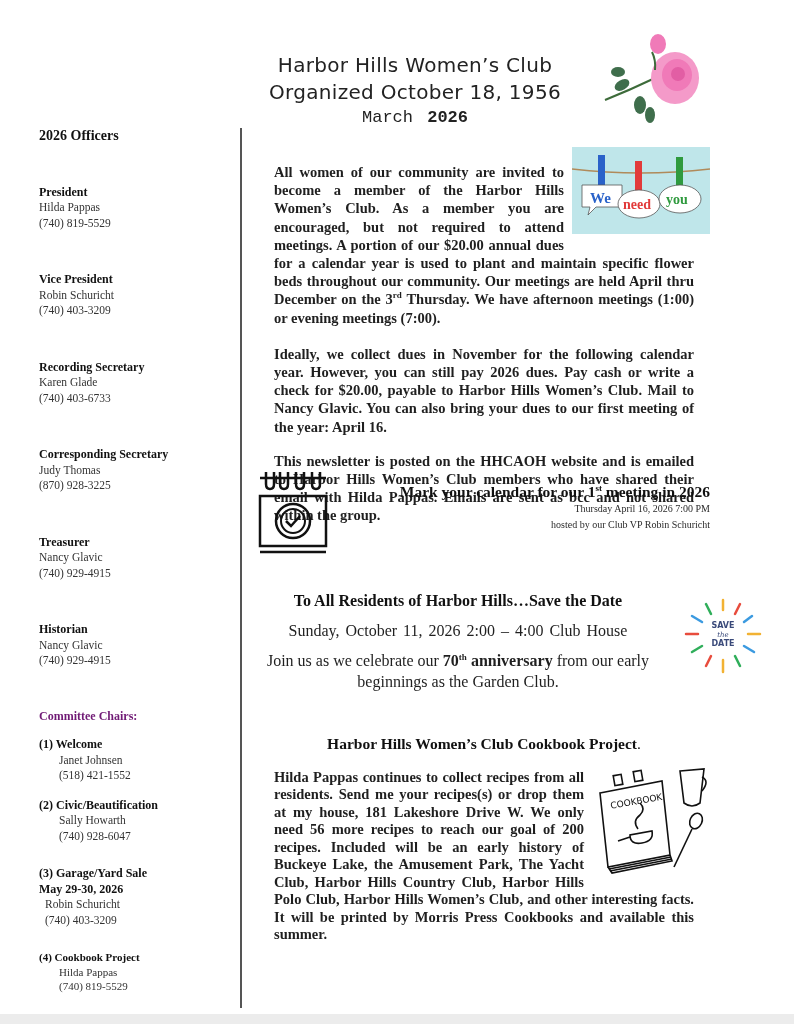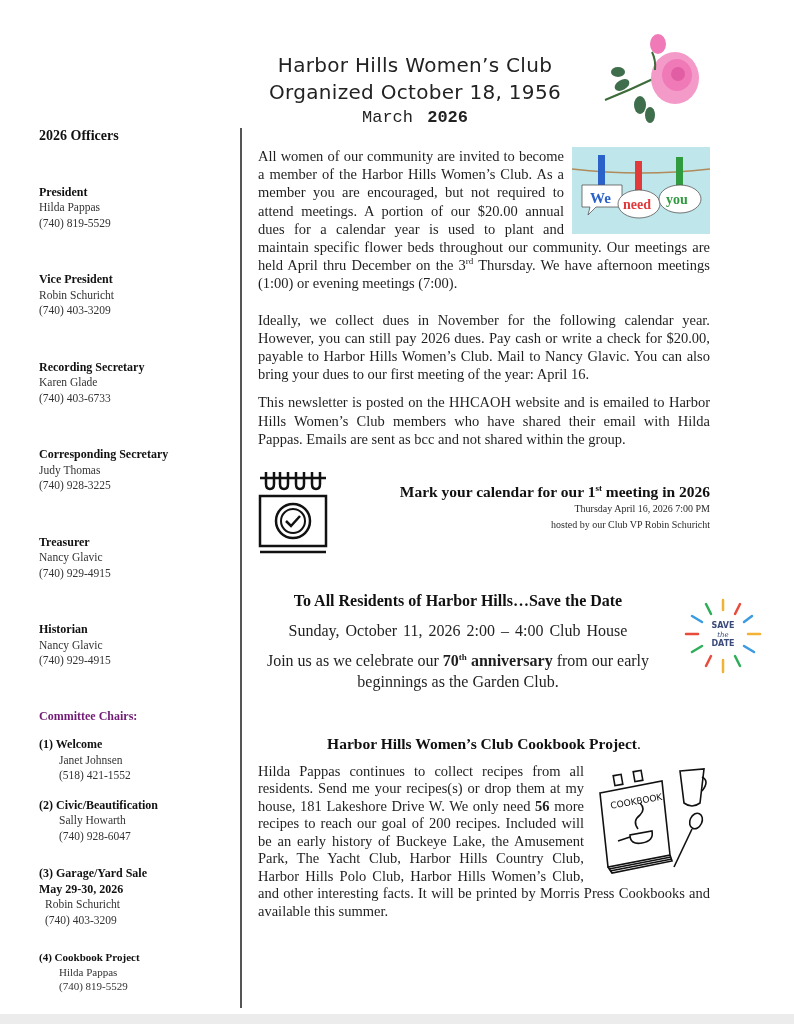--- a/index.html
+++ b/index.html
@@ -26,21 +26,21 @@
   .committee-title { font-weight: bold; font-size: 12px; margin-top: 40px; margin-bottom: 13px; color: #701a75; }
   .chair { margin-bottom: 14px; }
   .chair .name { font-weight: bold; font-size: 12px; color: #111; }
   .chair .indent { padding-left: 20px; }
   .chair.small .name { font-size: 11px; }
   .chair.small { font-size: 11px; line-height: 14.5px; }
   .chair .sub { padding-left: 6px; }
   .gap-extra { margin-top: 22px; }
 
   .main { position: absolute; left: 258px; top: 147px; width: 452px; font-size: 14.5px; line-height: 18.2px; color: #1f1f1f; }
-  .p { text-align: justify; margin: 0; }
+  .p { text-align: justify; margin: 16px; font-weight: bold; }
   .wrap-img { float: right; width: 138px; height: 87px; margin: 0 0 4px 8px; }
   .para2 { margin-top: 18px; }
   .para3 { margin-top: 10px; }
   sup { font-size: 9px; line-height: 0; }
 
   .calendar { position: absolute; left: 258px; top: 470px; width: 70px; height: 85px; }
   .mark { position: absolute; left: 340px; top: 483px; width: 370px; text-align: right; }
   .mark .t { font-weight: bold; font-size: 15.5px; color: #111; }
   .mark .s { font-size: 10px; line-height: 16px; color: #2a2a2a; margin-left: -80px; }
 
@@ -91,21 +91,21 @@
     <div>(740) 403-3209</div>
   </div>
   <div class="officer">
     <div class="role">Recording Secretary</div>
     <div>Karen Glade</div>
     <div>(740) 403-6733</div>
   </div>
   <div class="officer">
     <div class="role">Corresponding Secretary</div>
     <div>Judy Thomas</div>
-    <div>(740) 928-3225</div>
+    <div>(870) 928-3225</div>
   </div>
   <div class="officer">
     <div class="role">Treasurer</div>
     <div>Nancy Glavic</div>
     <div>(740) 929-4915</div>
   </div>
   <div class="officer">
     <div class="role">Historian</div>
     <div>Nancy Glavic</div>
     <div>(740) 929-4915</div>

